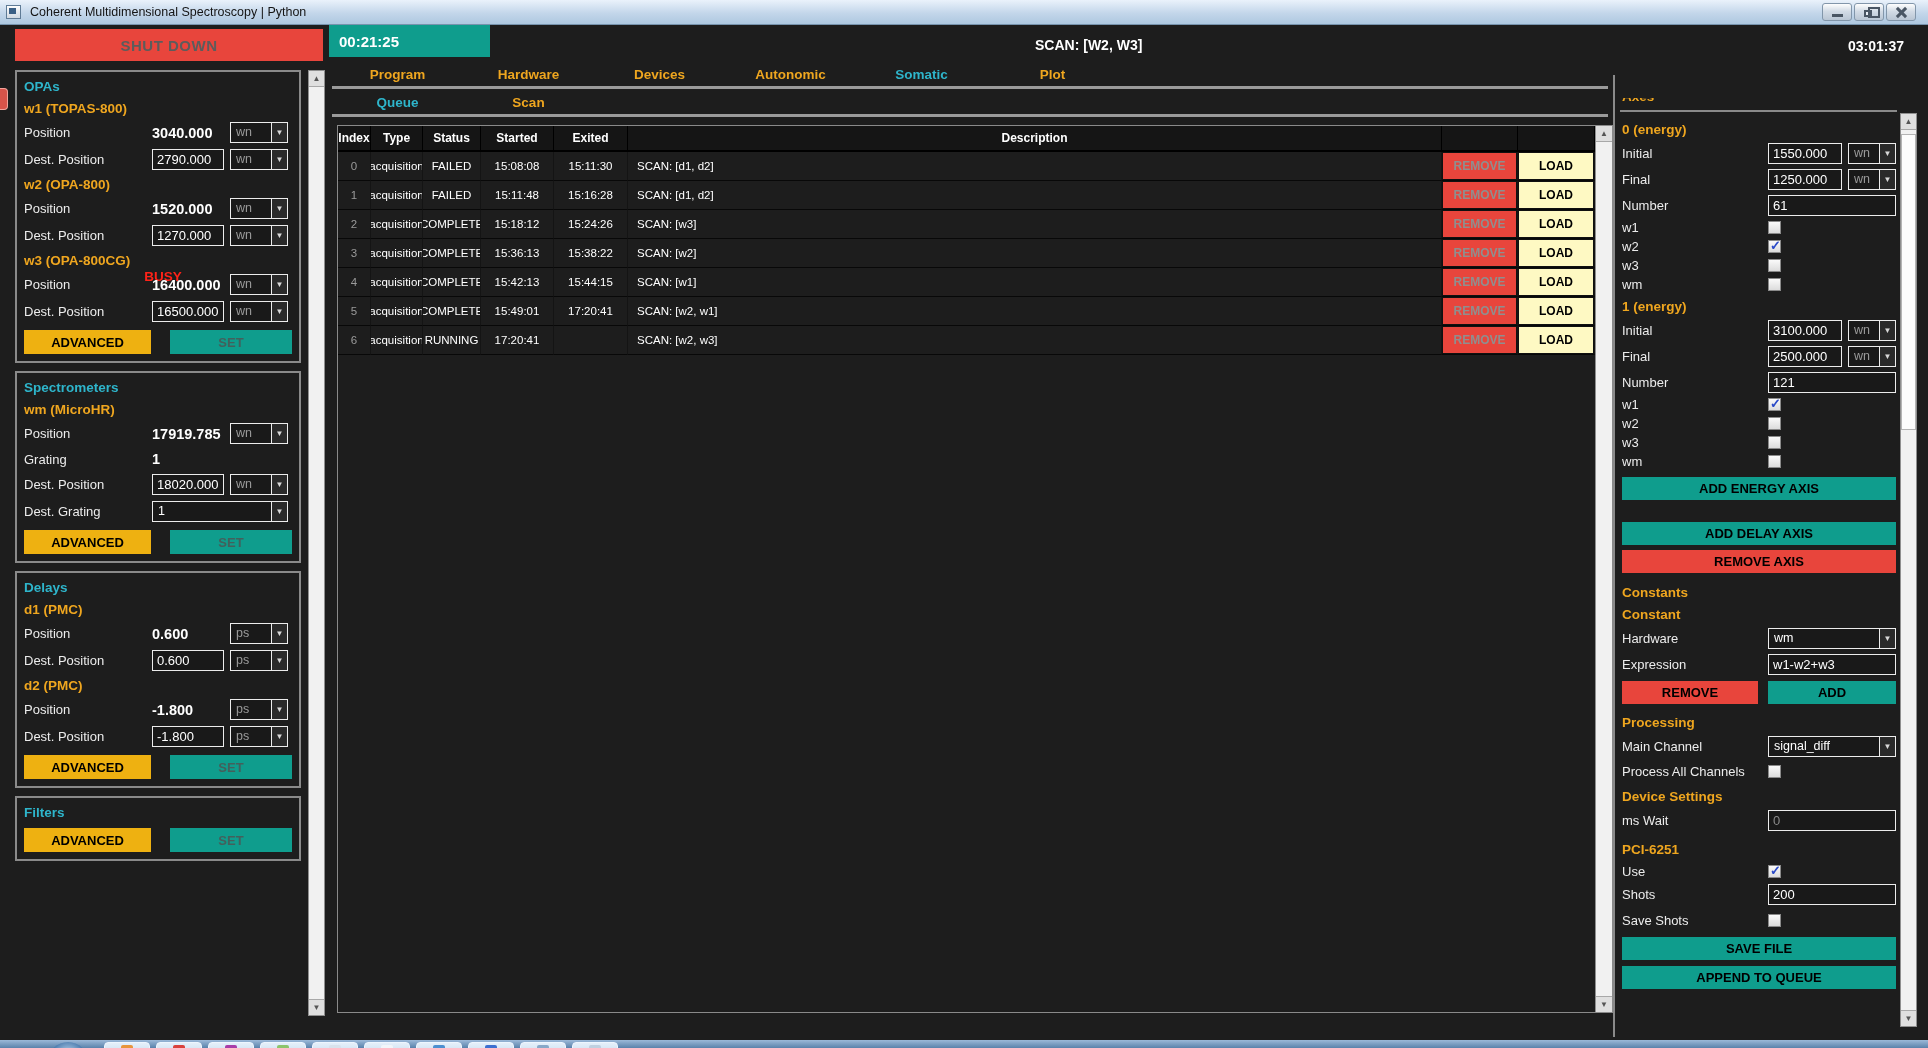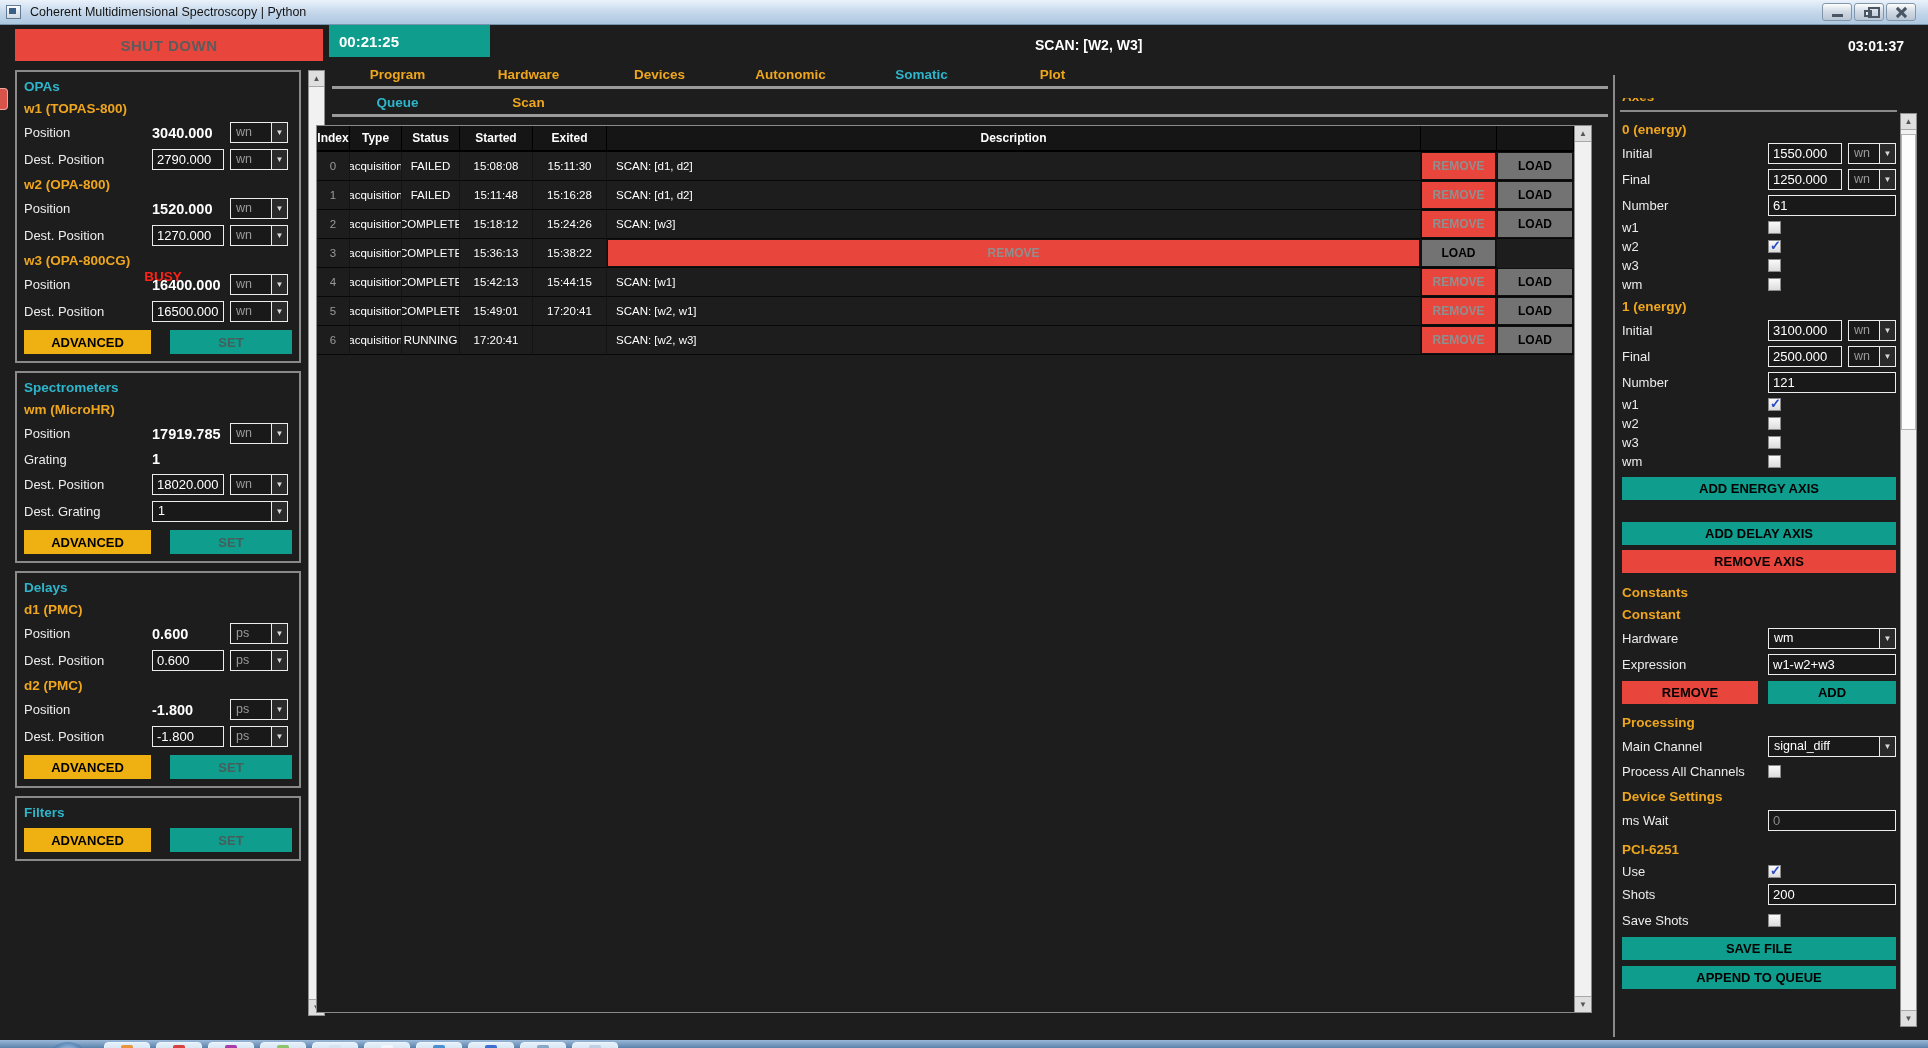--- a/index.html
+++ b/index.html
@@ -70,34 +70,34 @@
 
   
   .tabs-main { position:absolute; left:332px; top:42px; width:1276px; display:flex;
     padding-bottom:2px; border-bottom:3px solid #9a9a9a; }
   .tabs-sub  { position:absolute; left:332px; top:70px; width:1276px; display:flex;
     padding-bottom:2px; border-bottom:3px solid #9a9a9a; }
   .tab { width:131px; text-align:center; color:#efa61f; font-weight:bold; font-size:13.5px; height:17px; }
   .tab.active { color:#2eb5cb; }
 
   
-  .queue-wrap { position:absolute; left:316px; top:100px; width:1276px; height:888px;
+  .queue-wrap { position:absolute; left:337px; top:100px; width:1276px; height:888px;
     border:1px solid #8a8a8a; background:#1d1d1d; }
   .tblarea { position:absolute; left:0; top:0; right:17px; bottom:0; overflow:hidden; }
   .qgrid { display:grid; grid-template-columns:33px 52px 58px 73px 74px 1fr 76px 77px; }
   .qh { background:#151515; color:#fff; font-weight:bold; font-size:12px; height:26px;
     display:flex; align-items:center; justify-content:center; border-right:1px solid #000; border-bottom:2px solid #000; }
   .qc { height:29px; color:#fff; font-size:11.5px; display:flex; align-items:center; justify-content:center;
     border-right:1px solid #141414; border-bottom:1px solid #080808; overflow:hidden; white-space:nowrap; }
   .qc.idx { color:#9a9a9a; }
   .qc.desc { justify-content:flex-start; padding-left:9px; }
   .qc.btncell { padding:0; }
   .qbtn { width:100%; height:100%; border:1px solid #101010; font-weight:bold; font-size:12px; }
   .q-remove { background:#e8453c; color:#8f8f8f; }
-  .q-load { background:#737373; color:#000; }
+  .q-load { background:#fef9c3; color:#000; }
   .queue-scroll { right:0; top:0; width:17px; height:886px; border:none; border-left:1px solid #8f8f8f; }
 
   .vsep { position:absolute; left:1613px; top:50px; width:2px; height:962px; background:#8a8a8a; }
 
   
   .rp-hline { position:absolute; left:1620px; top:85px; width:277px; height:2px; background:#8a8a8a; }
   .rpanel { position:absolute; left:1622px; top:73px; width:274px; height:930px; overflow:hidden; }
   .clip-head { height:10px; overflow:hidden; }
   .clip-head span { display:block; margin-top:-9px; color:#efa61f; font-weight:bold; font-size:13.5px; }
   .rp-sec { color:#efa61f; font-weight:bold; font-size:13.5px; height:17px; line-height:17px; }
@@ -419,20 +419,21 @@
                 <button class="qbtn q-load">LOAD</button>
               </div>
             </div>
 
             <div class="qgrid">
               <div class="qc idx">3</div>
               <div class="qc">acquisition</div>
               <div class="qc">COMPLETE</div>
               <div class="qc">15:36:13</div>
               <div class="qc">15:38:22</div>
+              <div class="qc desc">SCAN: [w2]</div>
               <div class="qc btncell">
                 <button class="qbtn q-remove">REMOVE</button>
               </div>
               <div class="qc btncell">
                 <button class="qbtn q-load">LOAD</button>
               </div>
             </div>
 
             <div class="qgrid">
               <div class="qc idx">4</div>

